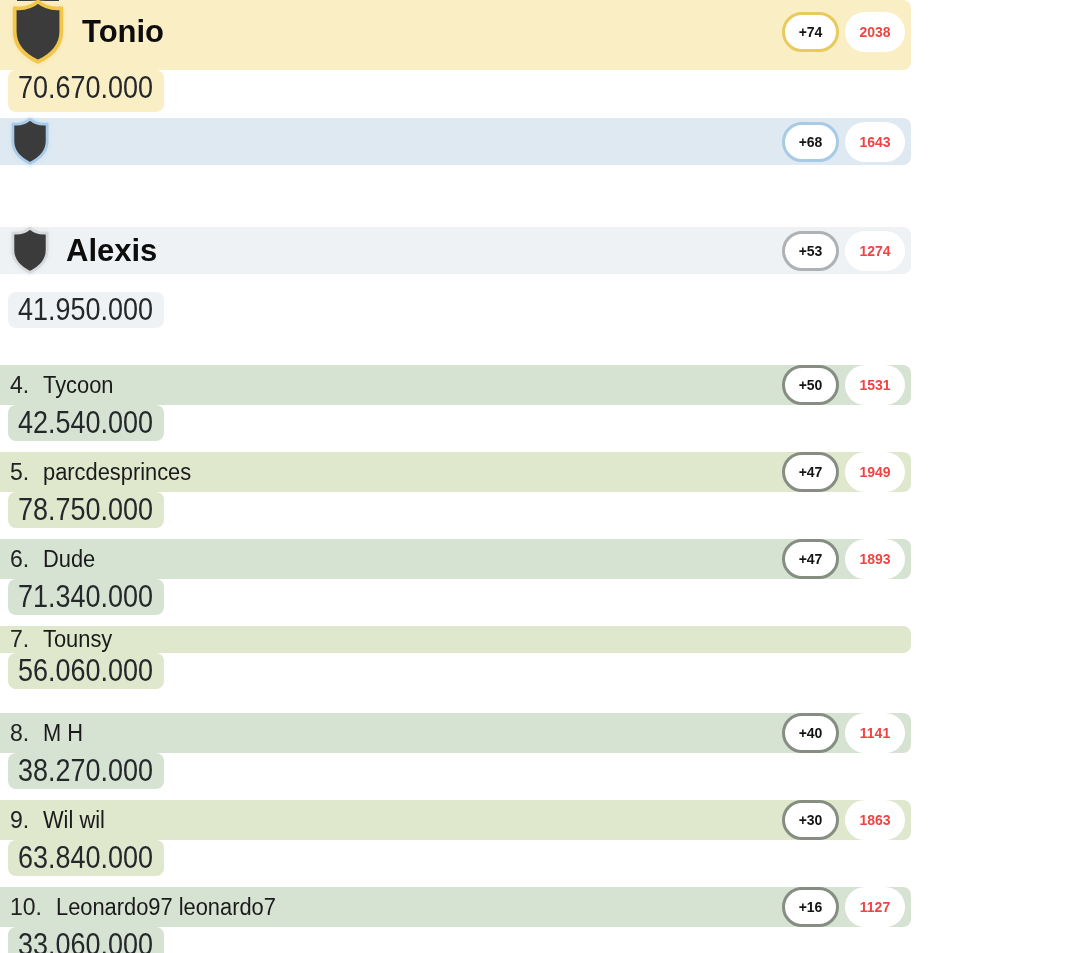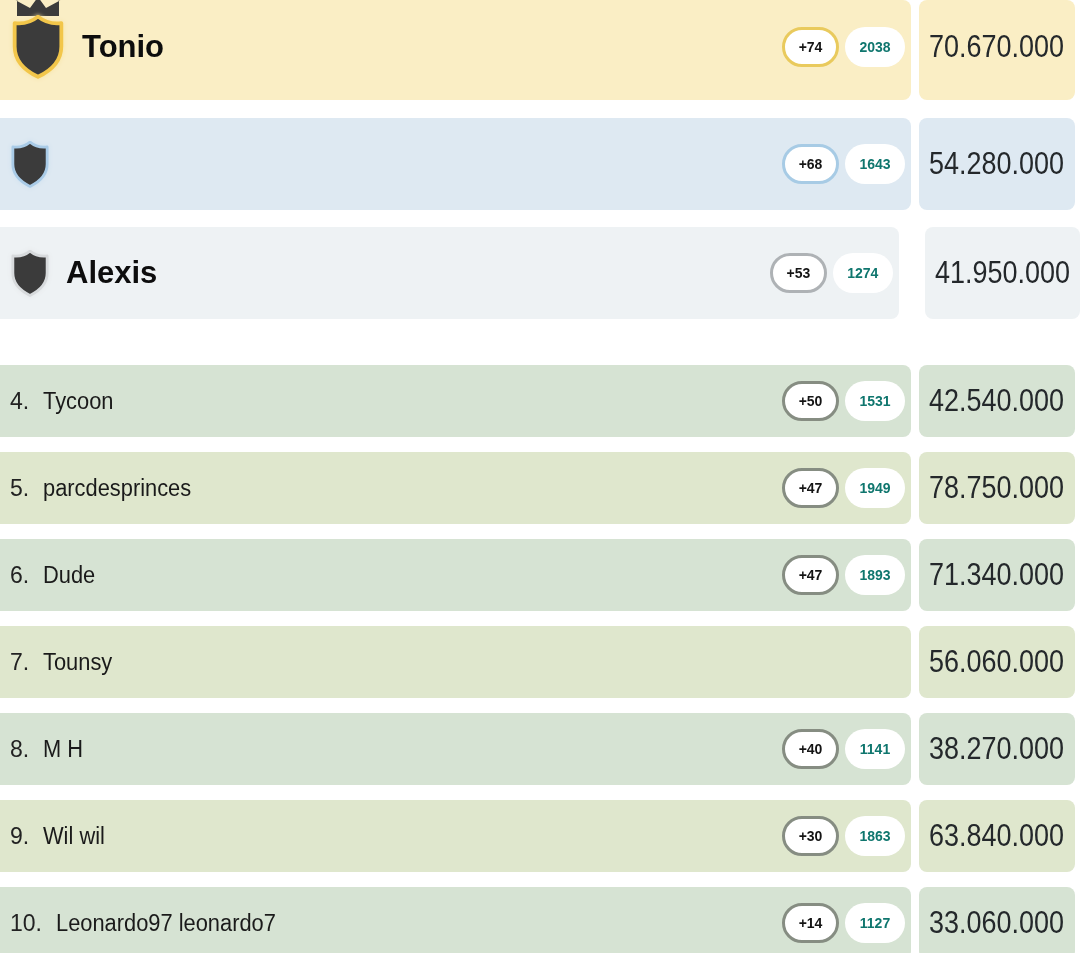--- a/index.html
+++ b/index.html
@@ -6,21 +6,22 @@
   body{
     width:1080px;height:953px;
     background:#ffffff;
     overflow:hidden;
     font-family:"Liberation Sans", sans-serif;
     position:relative;
   }
   #board{width:1080px;}
   .row{
     display:flex;
-    width:1080px;
+    width:964px;
+    flex-direction:column;
   }
   .row .main{
     width:911px;
     background:var(--row-bg);
     border-radius:0 8px 8px 0;
     display:flex;
     align-items:center;
     padding:0 6px 0 10px;
     box-sizing:border-box;
   }
@@ -94,21 +95,21 @@
     box-sizing:border-box;
   }
   .pill.delta{
     border:3px solid var(--pill-border);
     color:#141414;
     min-width:57px;
     padding:0 11px;
     margin-right:6px;
   }
   .pill.rating{
-    color:#0f766e;
+    color:#ef4444;
     min-width:60px;
     padding:0 14px;
   }
 
   .score{
     color:#24282b;
     font-size:31px;
     white-space:nowrap;
     transform:scaleX(.87);
     transform-origin:center center;
@@ -150,23 +151,20 @@
         <svg class="shield" viewBox="0 0 100 118" width="40" height="47">
           <path class="shield-outline" d="M50 3 C61 12 77 17 93 15 L93 58 C93 88 69 105 50 114 C31 105 7 88 7 58 L7 15 C23 17 39 12 50 3 Z" fill="#3b3b3b" stroke="#A9CBE7" stroke-width="7" stroke-linejoin="round"></path>
         </svg>
       </div>
 
       <div class="badges">
         <span class="pill delta">+68</span>
         <span class="pill rating">1643</span>
       </div>
     </div>
-    <div class="score-cell">
-      <span class="score">54.280.000</span>
-    </div>
   </div>
 
   <div class="row r23 r3 top3" style="--row-bg: #EEF2F4; --pill-border: #AEB2B5; --glow-soft: #E4E6E8;">
     <div class="main">
       <div class="icon-wrap">
 
         <svg class="shield" viewBox="0 0 100 118" width="40" height="47">
           <path class="shield-outline" d="M50 3 C61 12 77 17 93 15 L93 58 C93 88 69 105 50 114 C31 105 7 88 7 58 L7 15 C23 17 39 12 50 3 Z" fill="#3b3b3b" stroke="#D7DADC" stroke-width="7" stroke-linejoin="round"></path>
         </svg>
       </div>
@@ -267,21 +265,21 @@
       <span class="score">63.840.000</span>
     </div>
   </div>
 
   <div class="row green" style="--row-bg: #D6E3D3; --pill-border: #868D82; --glow-soft: #B9C2B5;">
     <div class="main">
 
       <span class="rank">10.</span>
       <span class="name">Leonardo97 leonardo7</span>
       <div class="badges">
-        <span class="pill delta">+14</span>
+        <span class="pill delta">+16</span>
         <span class="pill rating">1127</span>
       </div>
     </div>
     <div class="score-cell">
       <span class="score">33.060.000</span>
     </div>
   </div>
 </div>
 
 </body></html>

